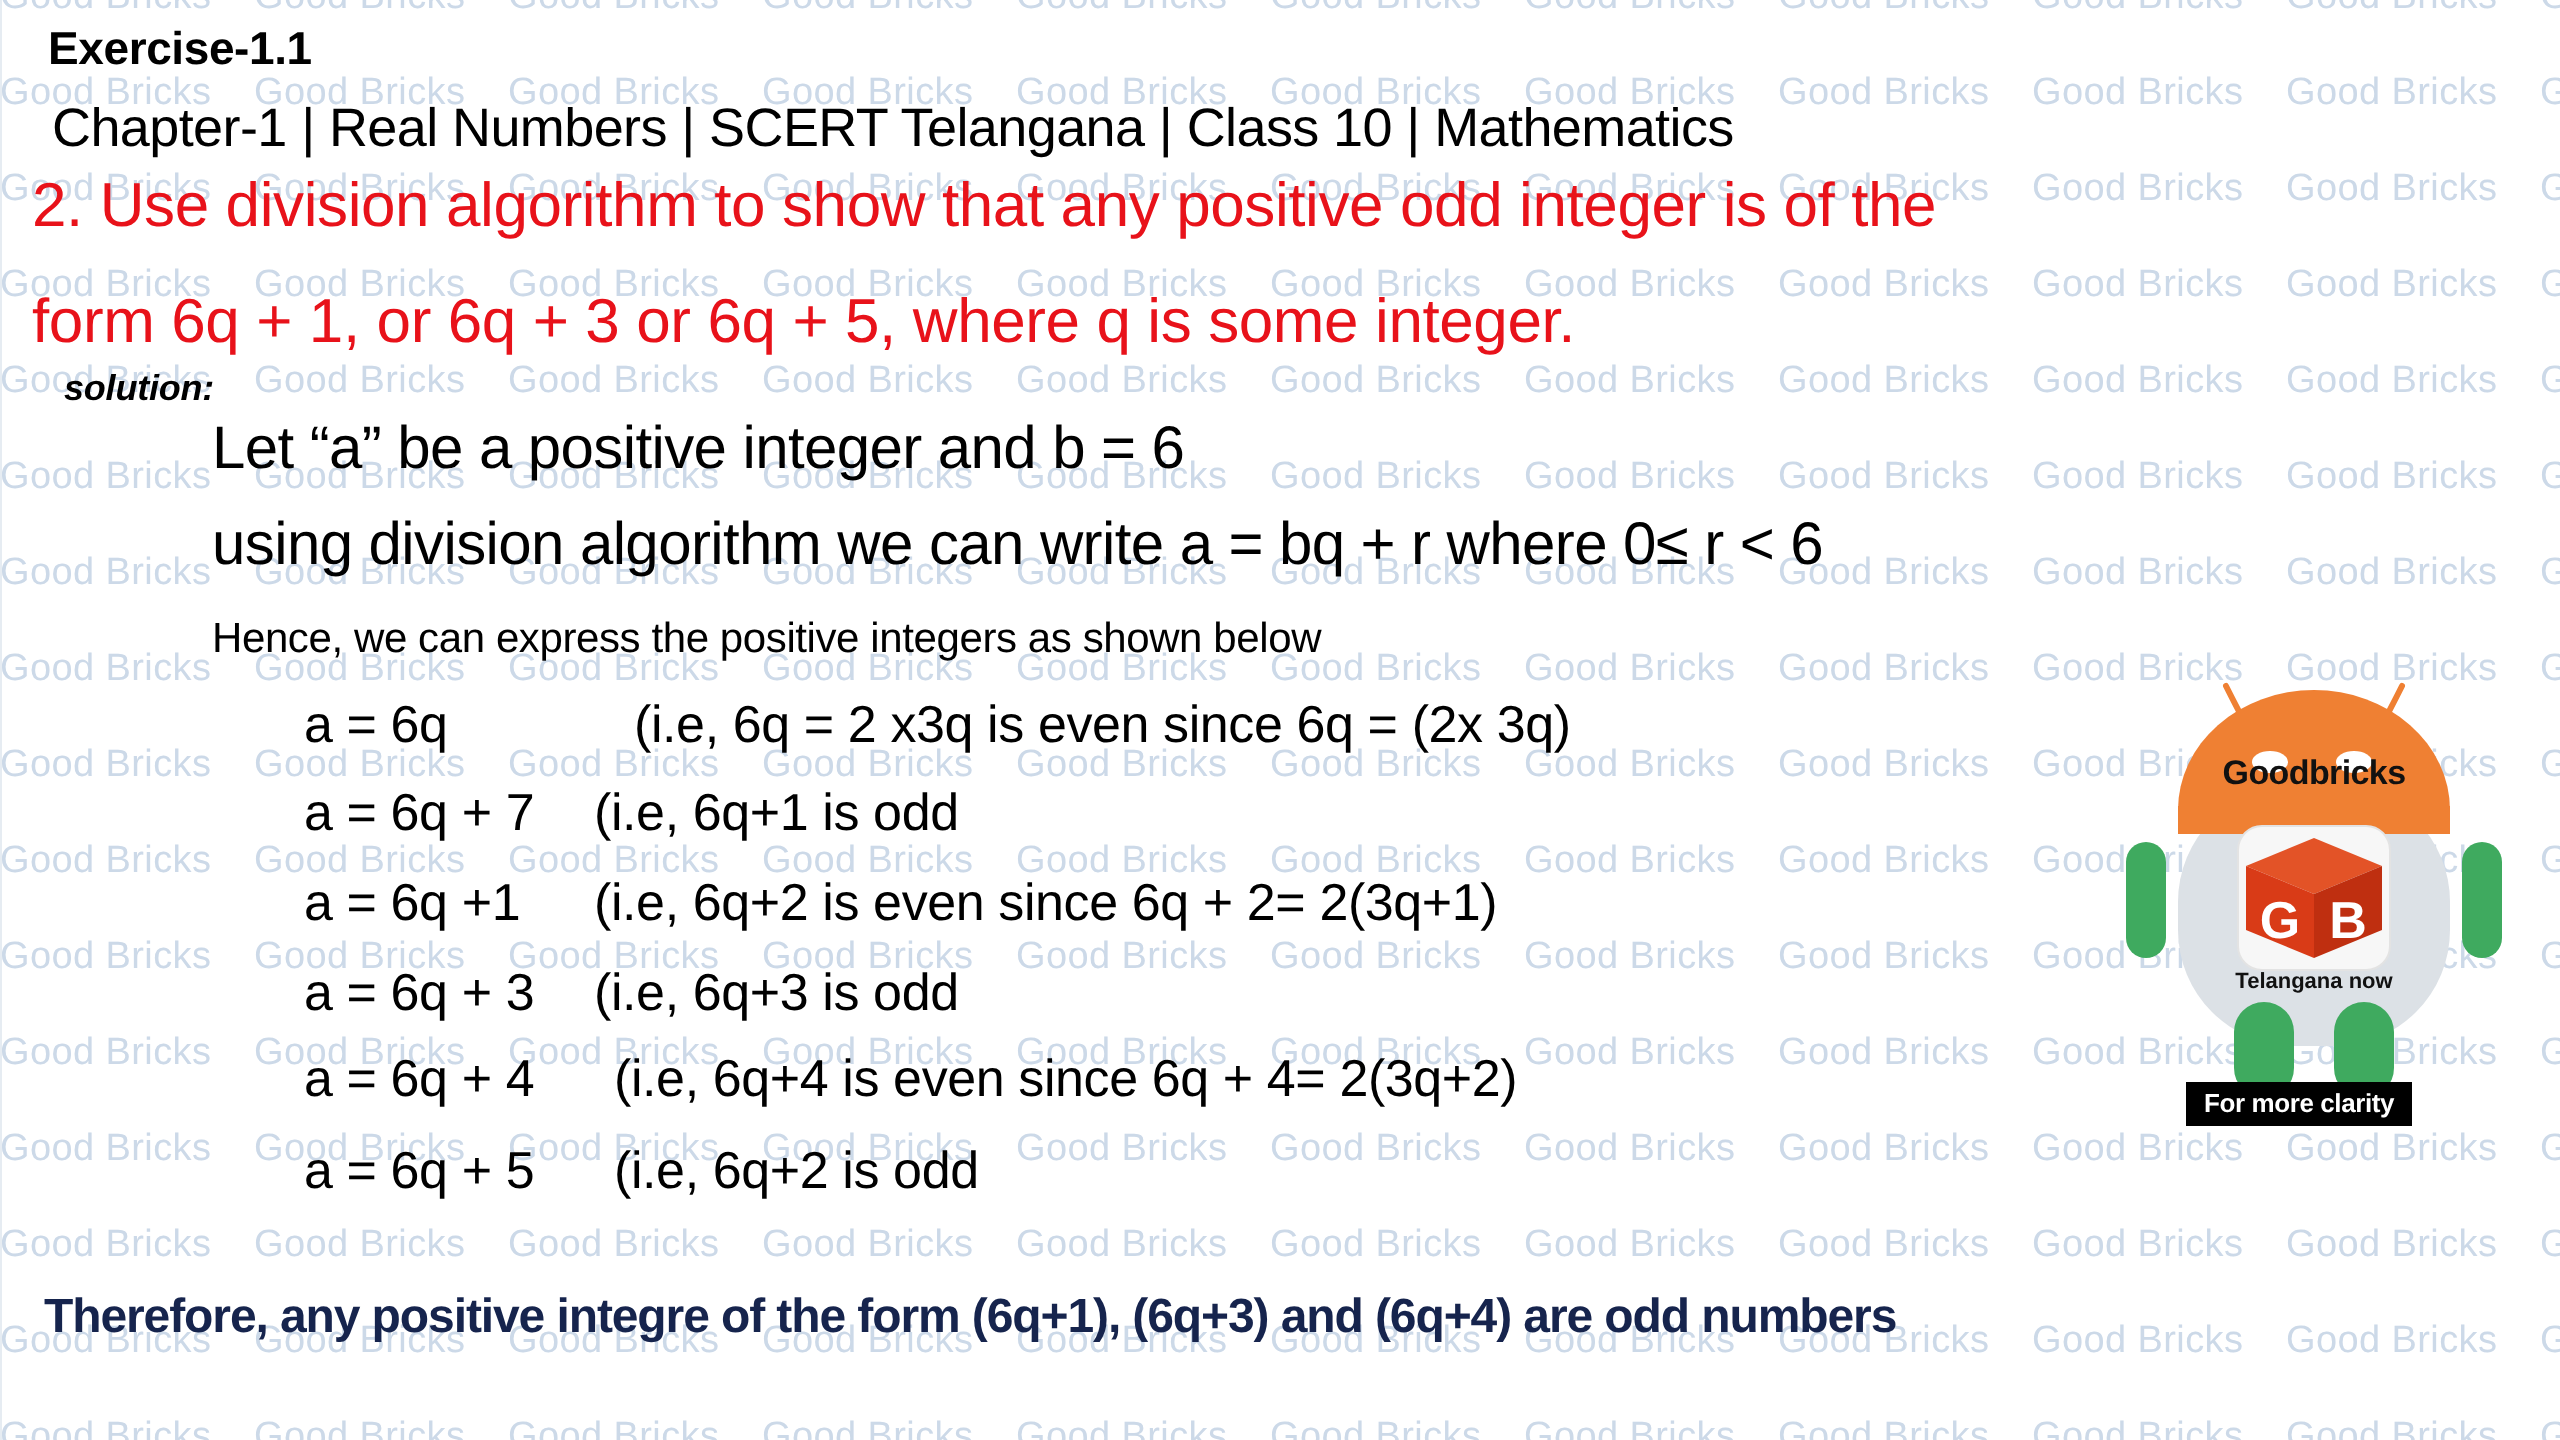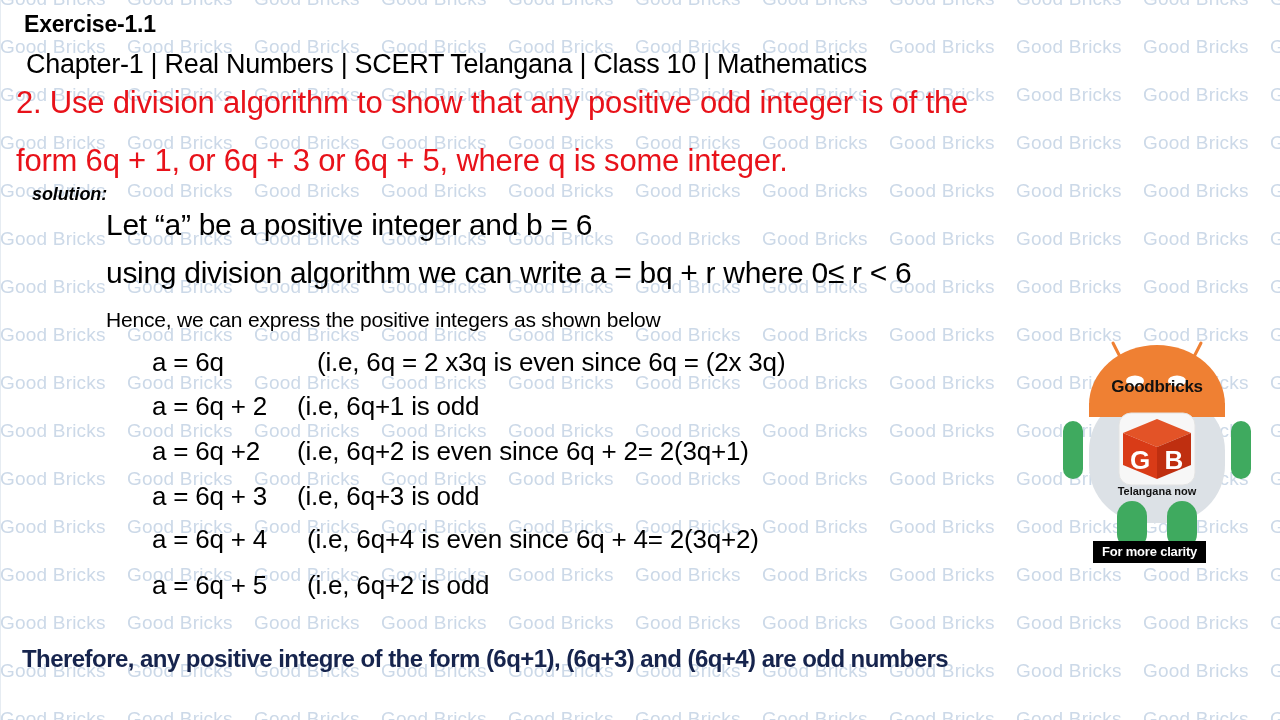--- a/index.html
+++ b/index.html
@@ -254,24 +254,24 @@
   <div class="txt" id="let-line">Let “a” be a positive integer and b = 6</div>
 
   <div class="txt" id="algorithm-line">using division algorithm we can write a = bq + r where 0≤ r &lt; 6</div>
 
   <div class="txt" id="hence-line">Hence, we can express the positive integers as shown below</div>
 
   <div class="eq-row" id="eq-0">
     <span class="eq-lhs">a = 6q</span><span class="eq-rhs">(i.e, 6q = 2 x3q is even since 6q = (2x 3q)</span>
   </div>
   <div class="eq-row" id="eq-1">
-    <span class="eq-lhs">a = 6q + 2</span><span class="eq-rhs">(i.e, 6q+1 is odd</span>
+    <span class="eq-lhs">a = 6q + 7</span><span class="eq-rhs">(i.e, 6q+1 is odd</span>
   </div>
   <div class="eq-row" id="eq-2">
-    <span class="eq-lhs">a = 6q +2</span><span class="eq-rhs">(i.e, 6q+2 is even since 6q + 2= 2(3q+1)</span>
+    <span class="eq-lhs">a = 6q +1</span><span class="eq-rhs">(i.e, 6q+2 is even since 6q + 2= 2(3q+1)</span>
   </div>
   <div class="eq-row" id="eq-3">
     <span class="eq-lhs">a = 6q + 3</span><span class="eq-rhs">(i.e, 6q+3 is odd</span>
   </div>
   <div class="eq-row" id="eq-4">
     <span class="eq-lhs">a = 6q + 4</span><span class="eq-rhs">(i.e, 6q+4 is even since 6q + 4= 2(3q+2)</span>
   </div>
   <div class="eq-row" id="eq-5">
     <span class="eq-lhs">a = 6q + 5</span><span class="eq-rhs">(i.e, 6q+2 is odd</span>
   </div>

